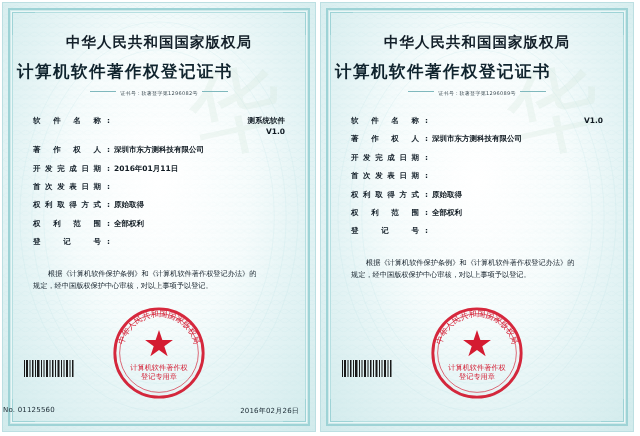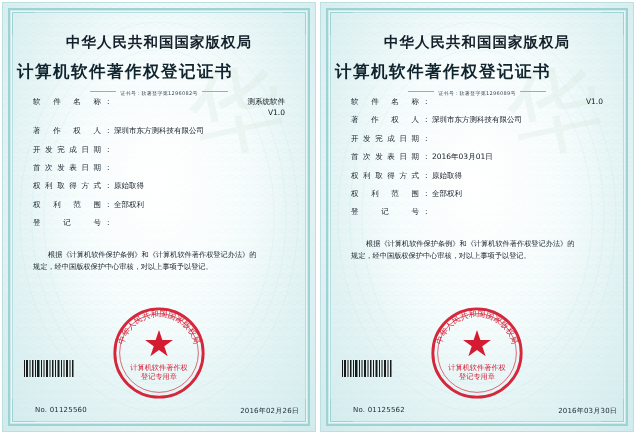--- a/index.html
+++ b/index.html
@@ -87,24 +87,25 @@
     letter-spacing: .3px;
   }
   .regno-line .sep {
     display: inline-block;
     width: 26px;
     border-top: 1px solid #7fb8bd;
     vertical-align: 3px;
     margin: 0 4px;
   }
   .fields {
-    margin: 1px 16px 0 16px;
+    margin: 20px 16px 0 16px;
     font-size: 7.5px;
     color: #14202a;
     line-height: 1.45;
+    font-weight: bold;
   }
   .row {
     display: flex;
     align-items: flex-start;
     margin-bottom: 7.5px;
   }
   .lbl {
     width: 74px;
     flex: 0 0 74px;
     text-align: justify;
@@ -147,21 +148,21 @@
     position: absolute;
     left: 50%;
     bottom: 30px;
     transform: translateX(-50%);
     width: 96px;
     height: 96px;
     pointer-events: none;
   }
   .footer {
     position: absolute;
-    left: 32px;
+    left: 0;
     right: 16px;
     bottom: 15px;
     display: flex;
     justify-content: space-between;
     font-size: 7px;
     color: #1b2a33;
   }
   .footer .no { letter-spacing: .2px; }
   .footer .date { letter-spacing: .2px; }
   .corner {
@@ -226,20 +227,21 @@
           </span>
         </div>
         <div class="row">
           <span class="lbl">著 作 权 人</span>
           <span class="colon">:</span>
           <span class="val">深圳市东方测科技有限公司</span>
         </div>
         <div class="row">
           <span class="lbl">开发完成日期</span>
           <span class="colon">:</span>
+          <span class="val">2016年01月11日</span>
         </div>
         <div class="row">
           <span class="lbl">首次发表日期</span>
           <span class="colon">:</span>
         </div>
         <div class="row">
           <span class="lbl">权利取得方式</span>
           <span class="colon">:</span>
           <span class="val">原始取得</span>
         </div>
@@ -350,21 +352,20 @@
           <span class="colon">:</span>
           <span class="val">深圳市东方测科技有限公司</span>
         </div>
         <div class="row">
           <span class="lbl">开发完成日期</span>
           <span class="colon">:</span>
         </div>
         <div class="row">
           <span class="lbl">首次发表日期</span>
           <span class="colon">:</span>
-          <span class="val">2016年03月01日</span>
         </div>
         <div class="row">
           <span class="lbl">权利取得方式</span>
           <span class="colon">:</span>
           <span class="val">原始取得</span>
         </div>
         <div class="row">
           <span class="lbl">权 利 范 围</span>
           <span class="colon">:</span>
           <span class="val">全部权利</span>
@@ -409,19 +410,15 @@
       <circle cx="50" cy="50" r="41" fill="none" stroke="#d0021b" stroke-width="1" opacity=".6"></circle>
       <path id="sealArcR" d="M 12 50 A 38 38 0 0 1 88 50" fill="none"></path>
       <text font-size="8.5" fill="#d0021b" opacity=".9" font-family="DejaVu Sans, sans-serif">
         <textPath href="#sealArcR" startOffset="50%" text-anchor="middle">中华人民共和国国家版权局</textPath>
       </text>
       <polygon points="50,26 53.5,36.5 64.5,36.5 55.5,43 59,53.5 50,47 41,53.5 44.5,43 35.5,36.5 46.5,36.5" fill="#d0021b" opacity=".9"></polygon>
       <text x="50" y="68" text-anchor="middle" font-size="7.5" fill="#d0021b" opacity=".9" font-family="DejaVu Sans, sans-serif">计算机软件著作权</text>
       <text x="50" y="77" text-anchor="middle" font-size="7.5" fill="#d0021b" opacity=".9" font-family="DejaVu Sans, sans-serif">登记专用章</text>
     </svg>
 
-    <div class="footer">
-      <span class="no">No. 01125562</span>
-      <span class="date">2016年03月30日</span>
-    </div>
   </div>
 
 </div>
 
 </body></html>

